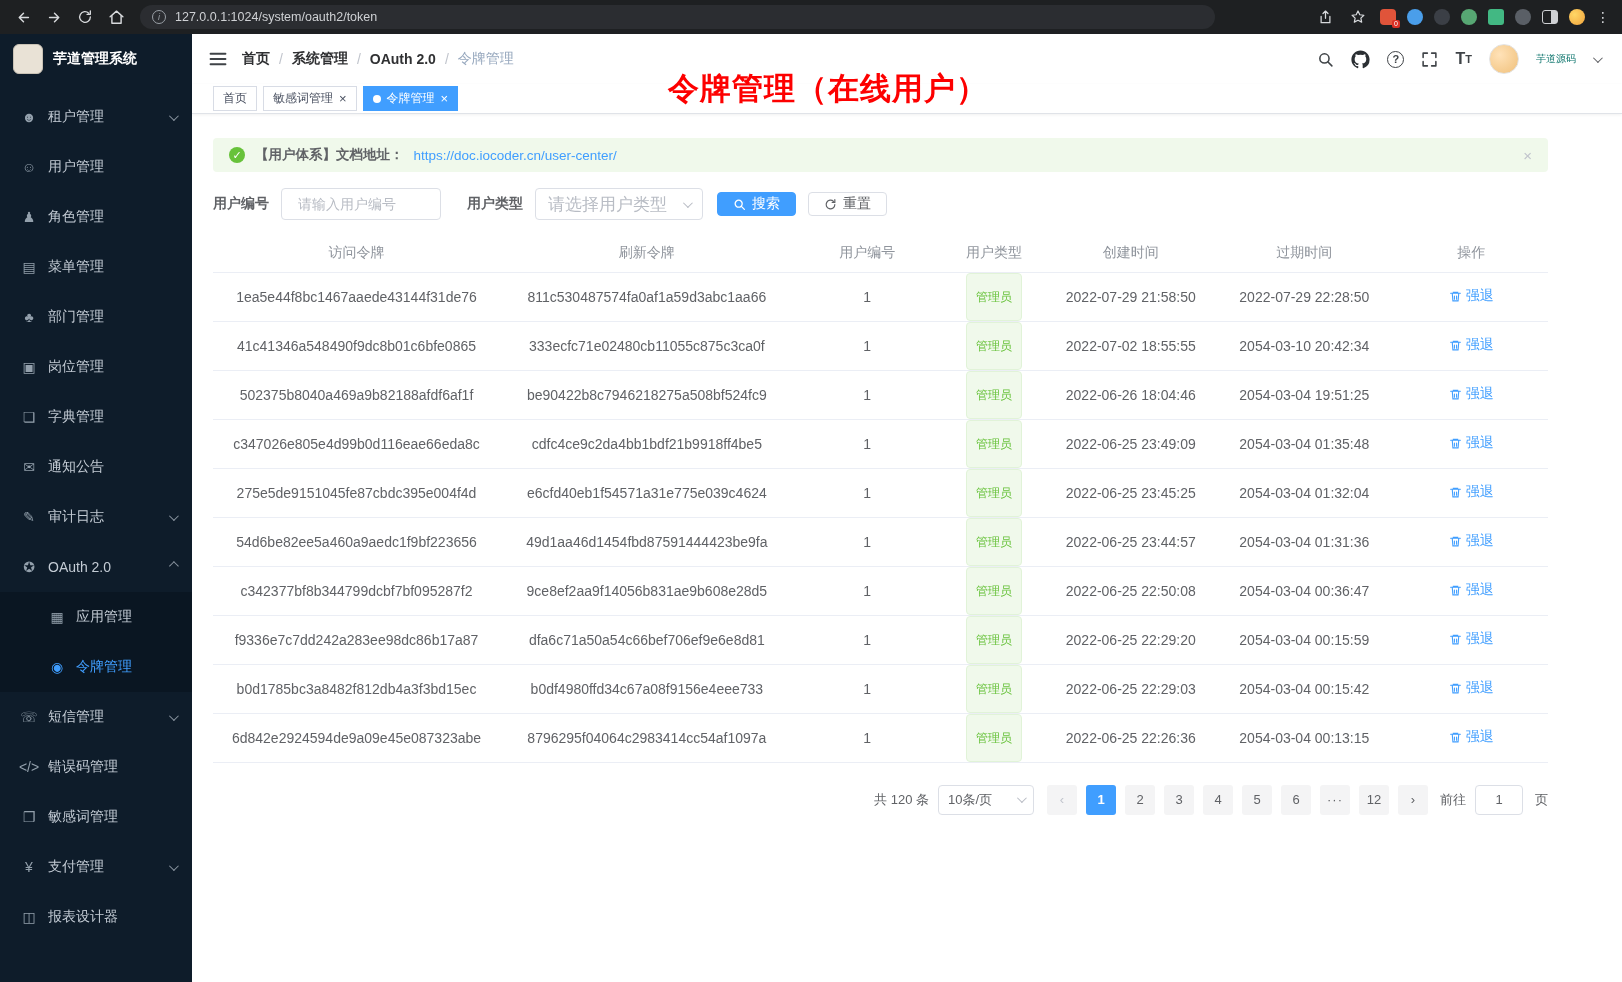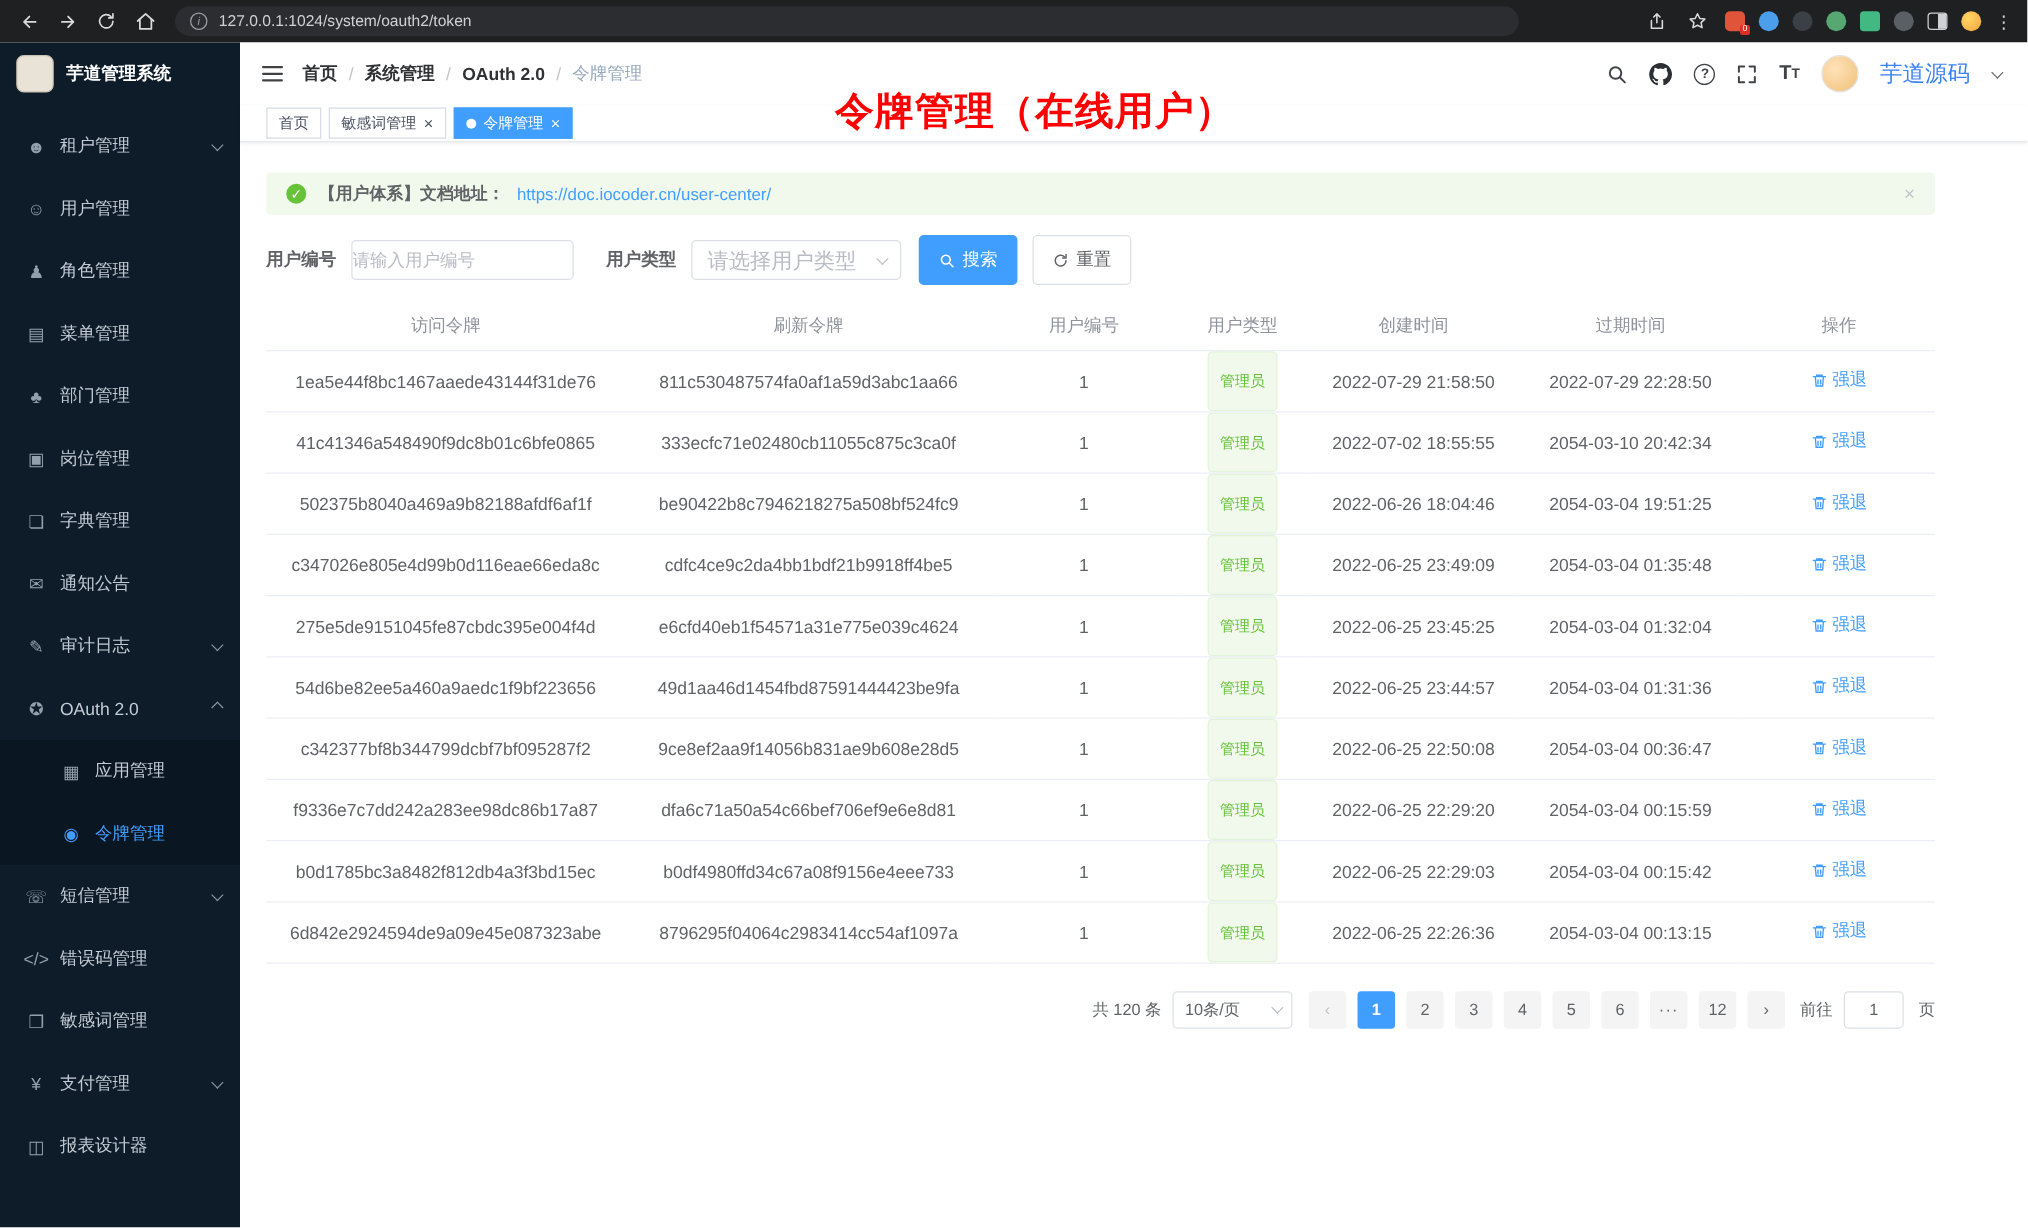--- a/index.html
+++ b/index.html
@@ -45,21 +45,21 @@
   .crumb { display:flex; align-items:center; gap:9px; font-size:14px; }
   .crumb-item { color:#303133; font-weight:600; cursor:pointer; }
   .crumb-item.last { color:#97a8be; font-weight:normal; cursor:default; }
   .crumb-sep { color:#c0c4cc; font-weight:normal; }
   .header-right { margin-left:auto; display:flex; align-items:center; gap:17px; color:#3f4347; }
   .hicon { cursor:pointer; display:flex; align-items:center; justify-content:center; }
   .help-ic { width:17px; height:17px; border:1.7px solid #3f4347; border-radius:50%; font-size:11px; font-weight:bold; }
   .tsize { font-weight:bold; font-size:16px; }
   .tsize small { font-size:11px; font-weight:bold; }
   .avatar { width:30px; height:30px; border-radius:50%; background:radial-gradient(circle at 35% 35%, #ffe2b8, #f0c07a); border:1px solid #e3e3e3; cursor:pointer; }
-  .uname { font-size:18px; color:#3b82f6; cursor:pointer;text-align:right; }
+  .uname { font-size:10px; color:#0f766e; cursor:pointer;text-align:right; }
   .caret-dn { width:7px; height:7px; border-right:1.6px solid #606266; border-bottom:1.6px solid #606266; transform:rotate(45deg) translateY(-2px); cursor:pointer; }
 
   
   .tabsbar { height:30px; display:flex; align-items:center; gap:6px; padding:0 21px; border-bottom:1px solid #e0e3e8; box-shadow:0 1px 3px rgba(0,0,0,.06); }
   .tag-tab { height:25px; display:inline-flex; align-items:center; gap:6px; padding:0 9px; border:1px solid #d8dce5; background:#fff; color:#495060; font-size:12px; cursor:pointer; }
   .tag-tab.active { background:#409eff; border-color:#409eff; color:#fff; }
   .tab-dot { width:8px; height:8px; border-radius:50%; background:#fff; }
   .tab-close { font-size:13px; line-height:1; cursor:pointer; }
 
   
@@ -67,26 +67,26 @@
 
   .alert { height:34px; background:#f0f9eb; border-radius:4px; display:flex; align-items:center; padding:0 16px; gap:10px; margin-bottom:16px; }
   .alert-check { width:16px; height:16px; border-radius:50%; background:#67c23a; color:#fff; font-size:11px; display:flex; align-items:center; justify-content:center; flex-shrink:0; }
   .alert-text { color:#606266; font-size:13.5px; font-weight:600; }
   .alert-link { color:#409eff; font-size:13.5px; text-decoration:none; cursor:pointer; }
   .alert-close { margin-left:auto; color:#c0c4cc; font-size:15px; cursor:pointer; }
 
   .filters { display:flex; align-items:center; margin-bottom:14px; }
   .f-label { font-size:14px; font-weight:bold; color:#606266; margin-right:12px; }
   .f-label.lbl2 { margin-left:26px; }
-  .f-input { width:178px; height:32px; border:1px solid #dcdfe6; border-radius:4px; padding:0 0; font-size:14px; color:#606266; outline:none; }
+  .f-input { width:160px; height:32px; border:1px solid #dcdfe6; border-radius:4px; padding:0 16px; font-size:14px; color:#606266; outline:none; }
   .f-input::placeholder, .goto-input::placeholder { color:#b8bcc4; }
   .f-select { width:168px; height:32px; border:1px solid #dcdfe6; border-radius:4px; display:flex; align-items:center; justify-content:space-between; padding:0 12px; cursor:pointer; background:#fff; }
   .sel-ph { color:#b8bcc4; font-size:17px; }
   .sel-caret { width:7px; height:7px; border-right:1.5px solid #b8bcc4; border-bottom:1.5px solid #b8bcc4; transform:rotate(45deg) translateY(-2px); }
-  .btn { height:40px; border-radius:4px; padding:0 15px; font-size:14px; display:inline-flex; align-items:center; gap:6px; cursor:pointer; }
+  .btn { height:24px; border-radius:4px; padding:0 15px; font-size:14px; display:inline-flex; align-items:center; gap:6px; cursor:pointer; }
   .btn-primary { background:#409eff; color:#fff; border:1px solid #409eff; margin-left:14px; }
   .btn-default { background:#fff; border:1px solid #dcdfe6; color:#606266; margin-left:12px; }
 
   .tbl { width:100%; border-collapse:collapse; font-size:14px; table-layout:fixed; }
   .tbl th { height:38px; color:#8f949c; font-weight:normal; border-bottom:1px solid #ebeef5; }
   .tbl td { height:48px; color:#606266; text-align:center; border-bottom:1px solid #ebeef5; overflow:hidden; white-space:nowrap; }
   .badge-green { display:inline-block; padding:15px 9px; font-size:12px; color:#67c23a; background:#f0f9eb; border:1px solid #e1f3d8; border-radius:4px; line-height:16px; }
   .action-link { color:#409eff; display:inline-flex; align-items:center; gap:4px; cursor:pointer; text-decoration:none; }
 
   .pager { display:flex; align-items:center; justify-content:flex-end; gap:9px; margin-top:22px; font-size:13px; color:#606266; }

